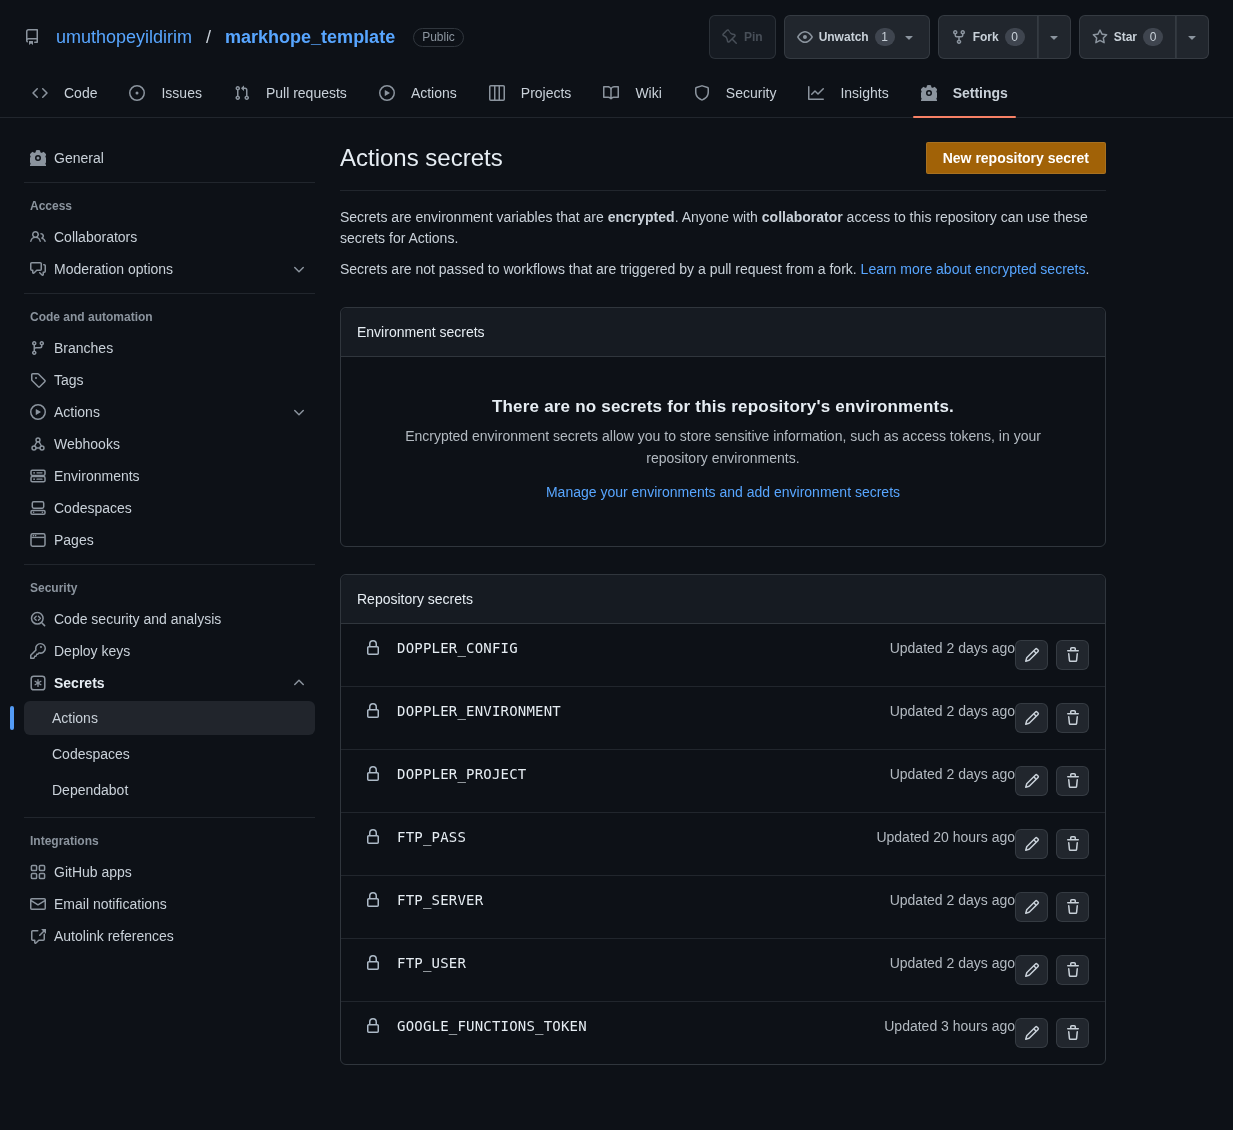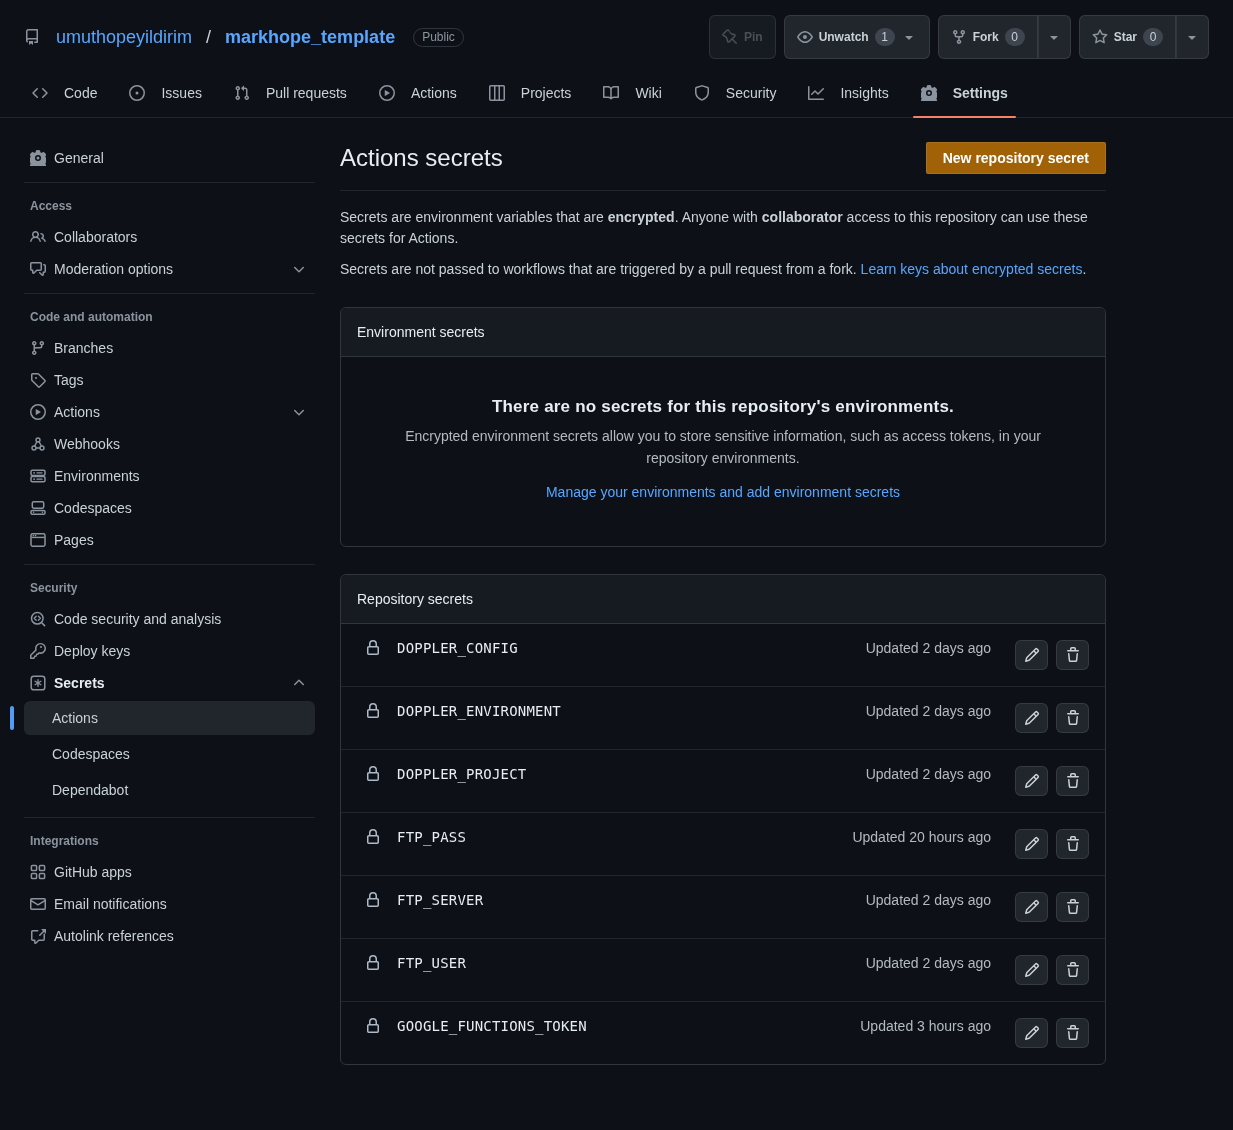--- a/index.html
+++ b/index.html
@@ -78,21 +78,21 @@
   .blankslate { text-align:center; padding:40px 40px 46px; }
   .blankslate h3 { font-size:17px; font-weight:700; color:#e6edf3; letter-spacing:.2px; }
   .blankslate p { margin:8px auto 0; max-width:640px; line-height:22px; color:#b3bac1; }
   .blankslate .link { display:inline-block; margin-top:15px; }
 
   .secrets-list { list-style:none; }
   .secret-row { display:flex; align-items:flex-start; padding:16px; }
   .secret-row + .secret-row { border-top:1px solid #21262d; }
   .secret-row .lock { color:#adbac7; margin:0 16px 0 8px; }
   .secret-name { font-family:"DejaVu Sans Mono", monospace; font-size:14px; color:#e6edf3; letter-spacing:.2px; }
-  .secret-updated { margin-left:auto; color:#b3bac1; padding-right:24px; }
+  .secret-updated { margin-left:auto; color:#b3bac1; }
   .icon-btn {
     width:33px; height:30px; display:inline-flex; align-items:center; justify-content:center;
     background:#21262d; border:1px solid rgba(240,246,252,0.1); border-radius:6px; color:#c9d1d9;
   }
   .row-actions { display:flex; gap:8px; }
 </style>
 </head>
 <body>
 
 <div class="page">
@@ -436,21 +436,21 @@
         </div>
       </aside>
 
     <main class="main">
       <div class="title-row">
         <h1 class="page-title">Actions secrets</h1>
         <button class="btn-green">New repository secret</button>
       </div>
 
       <p class="intro" id="intro-p1"><span>Secrets are environment variables that are </span><b>encrypted</b><span>. Anyone with </span><b>collaborator</b><span> access to this repository can use these secrets for Actions.</span></p>
-      <p class="intro" id="intro-p2"><span>Secrets are not passed to workflows that are triggered by a pull request from a fork. </span><a class="link">Learn keys about encrypted secrets</a><span>.</span></p>
+      <p class="intro" id="intro-p2"><span>Secrets are not passed to workflows that are triggered by a pull request from a fork. </span><a class="link">Learn more about encrypted secrets</a><span>.</span></p>
 
       <section class="box">
         <div class="box-header">
           <span>Environment secrets</span>
         </div>
         <div class="blankslate">
           <h3>There are no secrets for this repository's environments.</h3>
           <p>Encrypted environment secrets allow you to store sensitive information, such as access tokens, in your repository environments.</p>
           <a class="link">Manage your environments and add environment secrets</a>
         </div>

